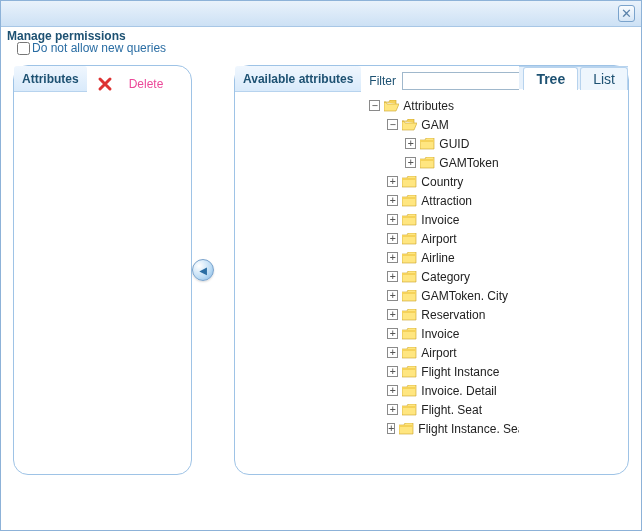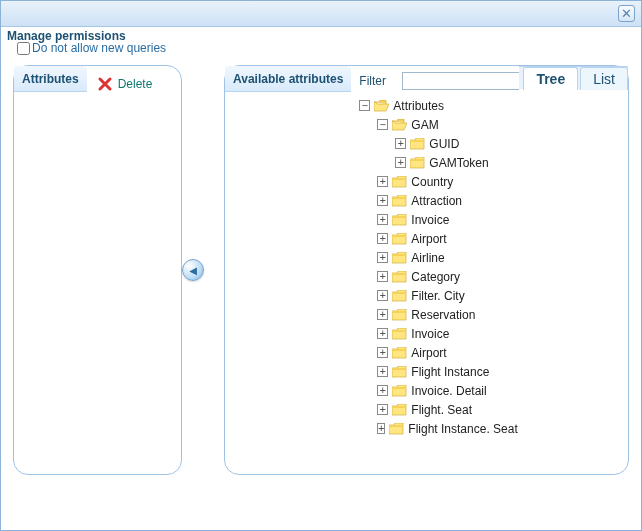--- a/index.html
+++ b/index.html
@@ -10,25 +10,25 @@
 .close-btn { width: 17px; height: 17px; border: 1px solid #7aa3cc; border-radius: 3px; background: linear-gradient(#f8fbfe,#d6e6f6); display: flex; align-items: center; justify-content: center; cursor: pointer; font-size: 13px; color: #5a82aa; line-height: 1; }
 .body { padding: 10px 12px 0 12px; }
 .checkbox-row { display: flex; align-items: center; gap: 2px; padding: 4px 0 10px 4px; color: #2a6da3; }
 .checkbox-row input { cursor: pointer; }
 .columns { display: flex; gap: 0; height: 410px; }
 .panel { border: 1px solid #9ec3e6; border-radius: 15px; background: #fff; display: flex; flex-direction: row; }
 .panel.left { width: 300px; }
 .panel.right { flex: 1; margin-left: 20px; }
 .panel-header { height: 26px; background: linear-gradient(#f0f7fe, #d9eafb); border-bottom: 1px solid #b7d3ee; display: flex; align-items: center; padding: 0 8px; font-weight: bold; color: #1d5172; border-radius: 3px 3px 0 0; }
 .panel-body { flex: 1; padding: 6px 8px; overflow: auto; }
-.delete-btn { display: flex; align-items: center; gap: 5px; color: #0f766e; cursor: pointer; padding: 4px 2px; }
+.delete-btn { display: flex; align-items: center; gap: 16px; color: #ec4899; cursor: pointer; padding: 4px 2px; }
 .x-icon { width: 16px; height: 16px; display: inline-block; }
 .arrow-gap { width: 36px; display: flex; align-items: center; justify-content: center; }
 .arrow-btn { width: 22px; height: 22px; border-radius: 50%; background: radial-gradient(circle at 30% 30%, #fff, #bcdcf5 60%, #7eb3e0); border: 1px solid #7aa3cc; display: flex; align-items: center; justify-content: center; cursor: pointer; color: #2a6da3; font-size: 10px; box-shadow: 0 1px 2px rgba(0,0,0,0.15); }
-.filter-row { display: flex; align-items: center; gap: 16px; margin-bottom: 6px; }
+.filter-row { display: flex; align-items: center; gap: 6px; margin-bottom: 6px; }
 .filter-row input { flex: 1; border: 1px solid #a0b8cc; height: 18px; padding: 0 4px; font-size: 12px; }
 .tree { font-size: 12px; color: #333; }
 .tree ul { list-style: none; padding-left: 18px; }
 .tree > ul { padding-left: 0; }
 .node { display: flex; align-items: center; gap: 4px; height: 19px; cursor: pointer; white-space: nowrap; color: #222; }
 .expander { width: 11px; height: 11px; border: 1px solid #8a8a8a; background: #fff; display: flex; align-items: center; justify-content: center; font-size: 10px; line-height: 1; color: #555; cursor: pointer; font-family: monospace; }
 .folder-icon { width: 15px; height: 12px; display: inline-block; }
 .folder-icon svg { display: block; }
 .tabs { display: flex; border-top: 1px solid #b7d3ee; background: #e7f1fb; height: 23px; align-items: flex-end; padding-left: 4px; gap: 2px; }
 .tab { padding: 3px 12px; border: 1px solid #b7d3ee; border-bottom: none; background: #eef6fd; cursor: pointer; color: #1d5172; border-radius: 3px 3px 0 0; font-size: 14px; position: relative; top: 1px; }
@@ -203,21 +203,21 @@
                     </li>
                     <li>
                       <div class="node">
                         <span class="expander">+</span>
                         <span class="folder-icon">
                           <svg width="15" height="12" viewBox="0 0 15 12">
                             <path d="M0 2 L5 2 L6 0 L14 0 L14 11 L0 11 Z" fill="#ffe680" stroke="#c9a227" stroke-width="0.6"></path>
                             <rect x="0" y="2" width="14" height="2" fill="#f5d25a"></rect>
                           </svg>
                         </span>
-                        <span>Filter. City</span>
+                        <span>GAMToken. City</span>
                       </div>
                     </li>
                     <li>
                       <div class="node">
                         <span class="expander">+</span>
                         <span class="folder-icon">
                           <svg width="15" height="12" viewBox="0 0 15 12">
                             <path d="M0 2 L5 2 L6 0 L14 0 L14 11 L0 11 Z" fill="#ffe680" stroke="#c9a227" stroke-width="0.6"></path>
                             <rect x="0" y="2" width="14" height="2" fill="#f5d25a"></rect>
                           </svg>

